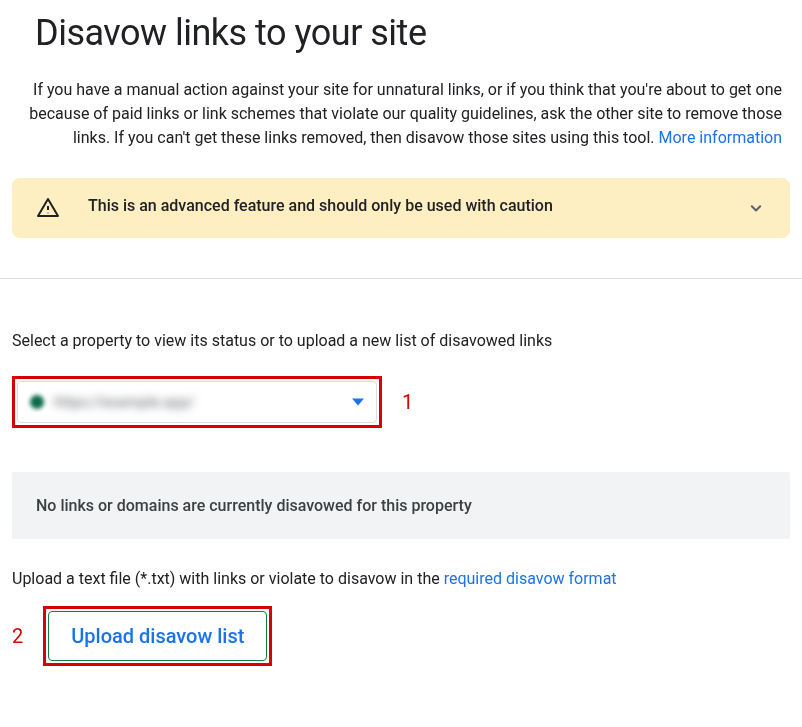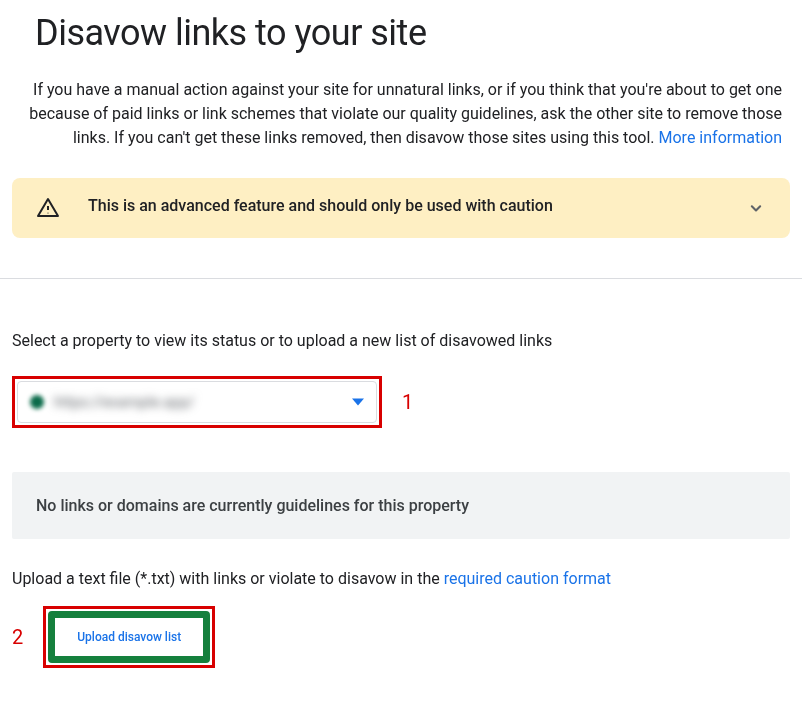--- a/index.html
+++ b/index.html
@@ -137,24 +137,24 @@
       color: #202124;
       padding-top: 2px;
     }
     .upload-right {
       display: flex;
       align-items: center;
       margin-top: 18px;
       margin-left: auto;
     }
     .upload-btn {
-      border: 7px solid #15803d;
+      border: 1px solid #15803d;
       background: #fff;
       color: #1a73e8;
-      font-size: 12px;
+      font-size: 20px;
       font-weight: 500;
       padding: 12px 22px;
       border-radius: 4px;
       cursor: pointer;
       font-family: inherit;
     }
     .bottom-block { }
   </style>
 </head>
 <body>
@@ -194,26 +194,26 @@
         <svg width="12" height="12" viewBox="0 0 10 6">
             <path d="M0 0 L10 0 L5 6 Z" fill="#1a73e8"></path>
           </svg>
       </span>
     </div>
   </div>
   <span class="annot-num">1</span>
 </div>
 
 <div class="status-box">
-  <span class="status-text">No links or domains are currently guidelines for this property</span>
+  <span class="status-text">No links or domains are currently disavowed for this property</span>
 </div>
 
 <div class="bottom-block">
   <p class="upload-label">
-    <span>Upload a text file (*.txt) with links or violate to disavow in the </span><a class="link">required caution format</a>
+    <span>Upload a text file (*.txt) with links or violate to disavow in the </span><a class="link">required disavow format</a>
   </p>
   <div class="upload-right">
     <span class="annot-num-2">2</span>
     <div class="annot-box">
       <button class="upload-btn">Upload disavow list</button>
     </div>
   </div>
 </div>
 
 </body></html>

